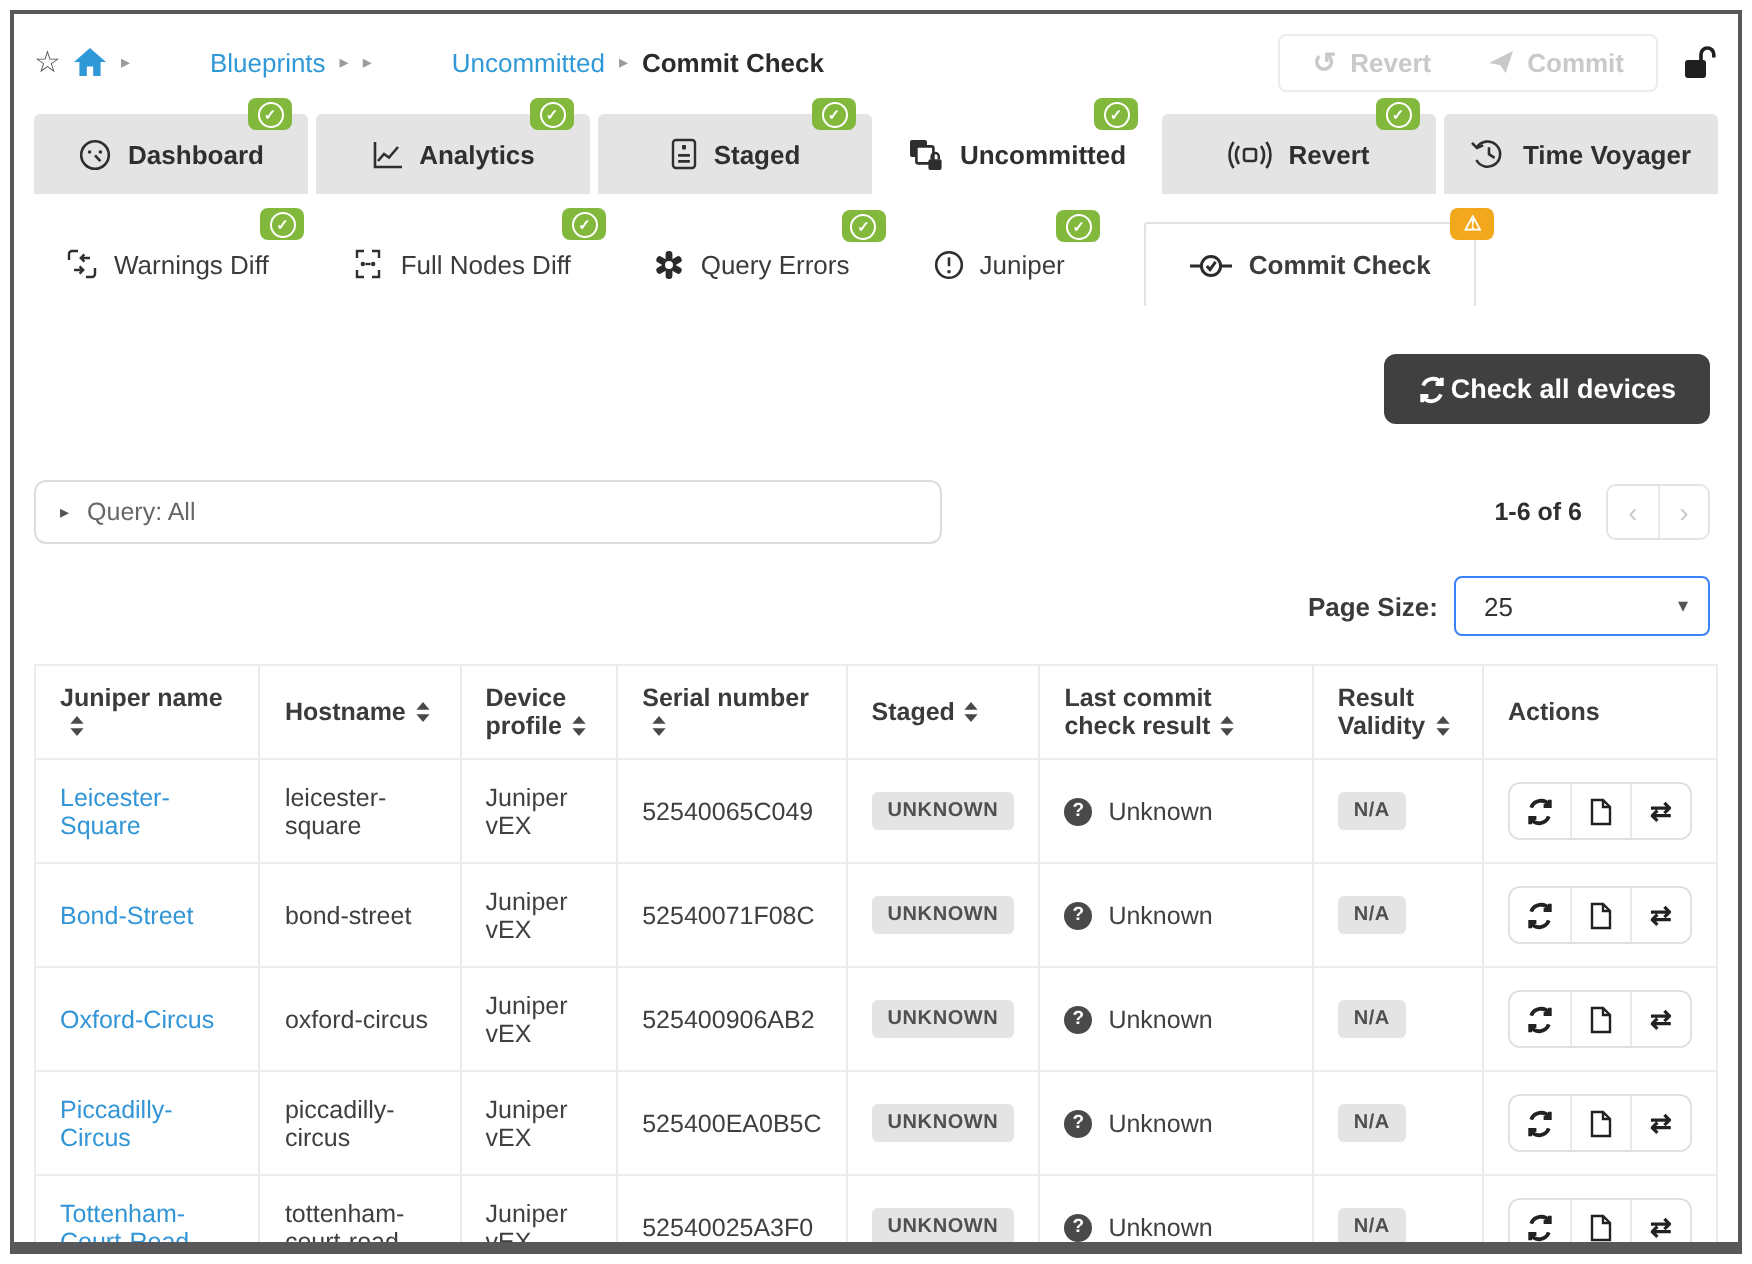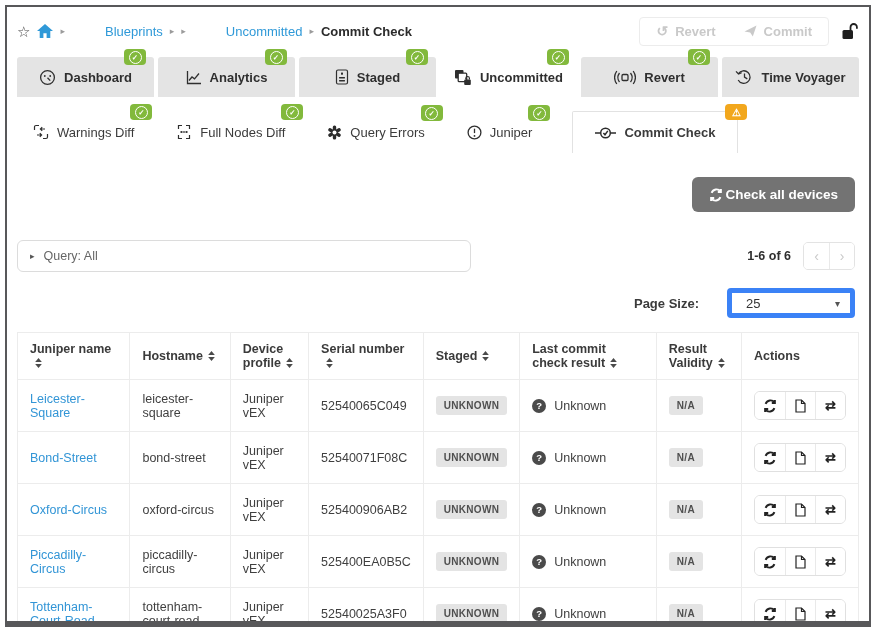--- a/index.html
+++ b/index.html
@@ -34,38 +34,38 @@
   
   .subtab-bar{display:flex;align-items:flex-end;gap:38px;margin-top:14px;padding-left:14px;}
   .subtab{position:relative;display:flex;align-items:center;gap:8px;font-size:13px;
           color:#3b3b3b;padding:13px 2px;cursor:pointer;}
   .subtab.active{border:1px solid #e2e2e2;border-bottom:none;background:#fff;
                  padding:13px 22px;font-weight:700;border-radius:2px 2px 0 0;}
   .subtab .badge{top:-7px;right:-16px;}
   .subtab.active .badge{top:-8px;right:-10px;}
   
   .check-row{display:flex;justify-content:flex-end;margin-top:24px;padding-right:4px;}
-  .check-btn{display:inline-flex;align-items:center;gap:2px;background:#737373;color:#fff;
+  .check-btn{display:inline-flex;align-items:center;gap:2px;background:#404040;color:#fff;
              border:none;border-radius:6px;font-family:inherit;font-size:13.5px;font-weight:700;
              padding:10px 17px;cursor:pointer;}
   
   .query-row{display:flex;justify-content:space-between;align-items:center;margin-top:28px;}
   .query-box{width:428px;border:1px solid #dcdcdc;border-radius:6px;padding:8px 12px;
              font-size:12.5px;color:#666;display:flex;align-items:center;gap:9px;cursor:pointer;}
   .query-box .disc{font-size:9px;color:#555;}
   .pager{display:flex;align-items:center;gap:12px;padding-right:4px;}
   .pager .range{font-size:12.5px;font-weight:700;color:#2f2f2f;}
   .pager-group{display:inline-flex;border:1px solid #e3e3e3;border-radius:5px;overflow:hidden;}
   .pager-group button{width:25px;height:26px;background:#fff;border:none;color:#c9c9c9;
                       font-size:14px;cursor:default;font-family:inherit;padding:0;}
   .pager-group button + button{border-left:1px solid #e9e9e9;}
-  .pagesize-row{display:flex;justify-content:flex-end;align-items:center;gap:28px;
+  .pagesize-row{display:flex;justify-content:flex-end;align-items:center;gap:8px;
                 margin-top:16px;padding-right:4px;}
   .ps-label{font-size:13px;font-weight:600;color:#3b3b3b;}
-  .ps-select{width:128px;height:30px;border:5px solid #3b82f6;border-radius:4px;
+  .ps-select{width:128px;height:30px;border:1px solid #3b82f6;border-radius:4px;
              display:flex;align-items:center;justify-content:space-between;
              padding:0 10px 0 14px;font-size:13px;color:#333;cursor:pointer;box-sizing:border-box;}
   .ps-select .caret{color:#555;font-size:10px;}
   
   table{width:100%;border-collapse:collapse;margin-top:14px;border:1px solid #e2e2e2;}
   th,td{border:1px solid #ececec;text-align:left;vertical-align:middle;}
   th{padding:9px 12px;font-size:12.5px;font-weight:700;color:#3b3b3b;background:#fff;}
   td{padding:11px 12px;font-size:12.5px;color:#3f3f3f;background:#fff;}
   th .sort{margin-left:5px;vertical-align:-1px;}
   col.c1{width:132px}col.c2{width:112px}col.c3{width:88px}col.c4{width:102px}

